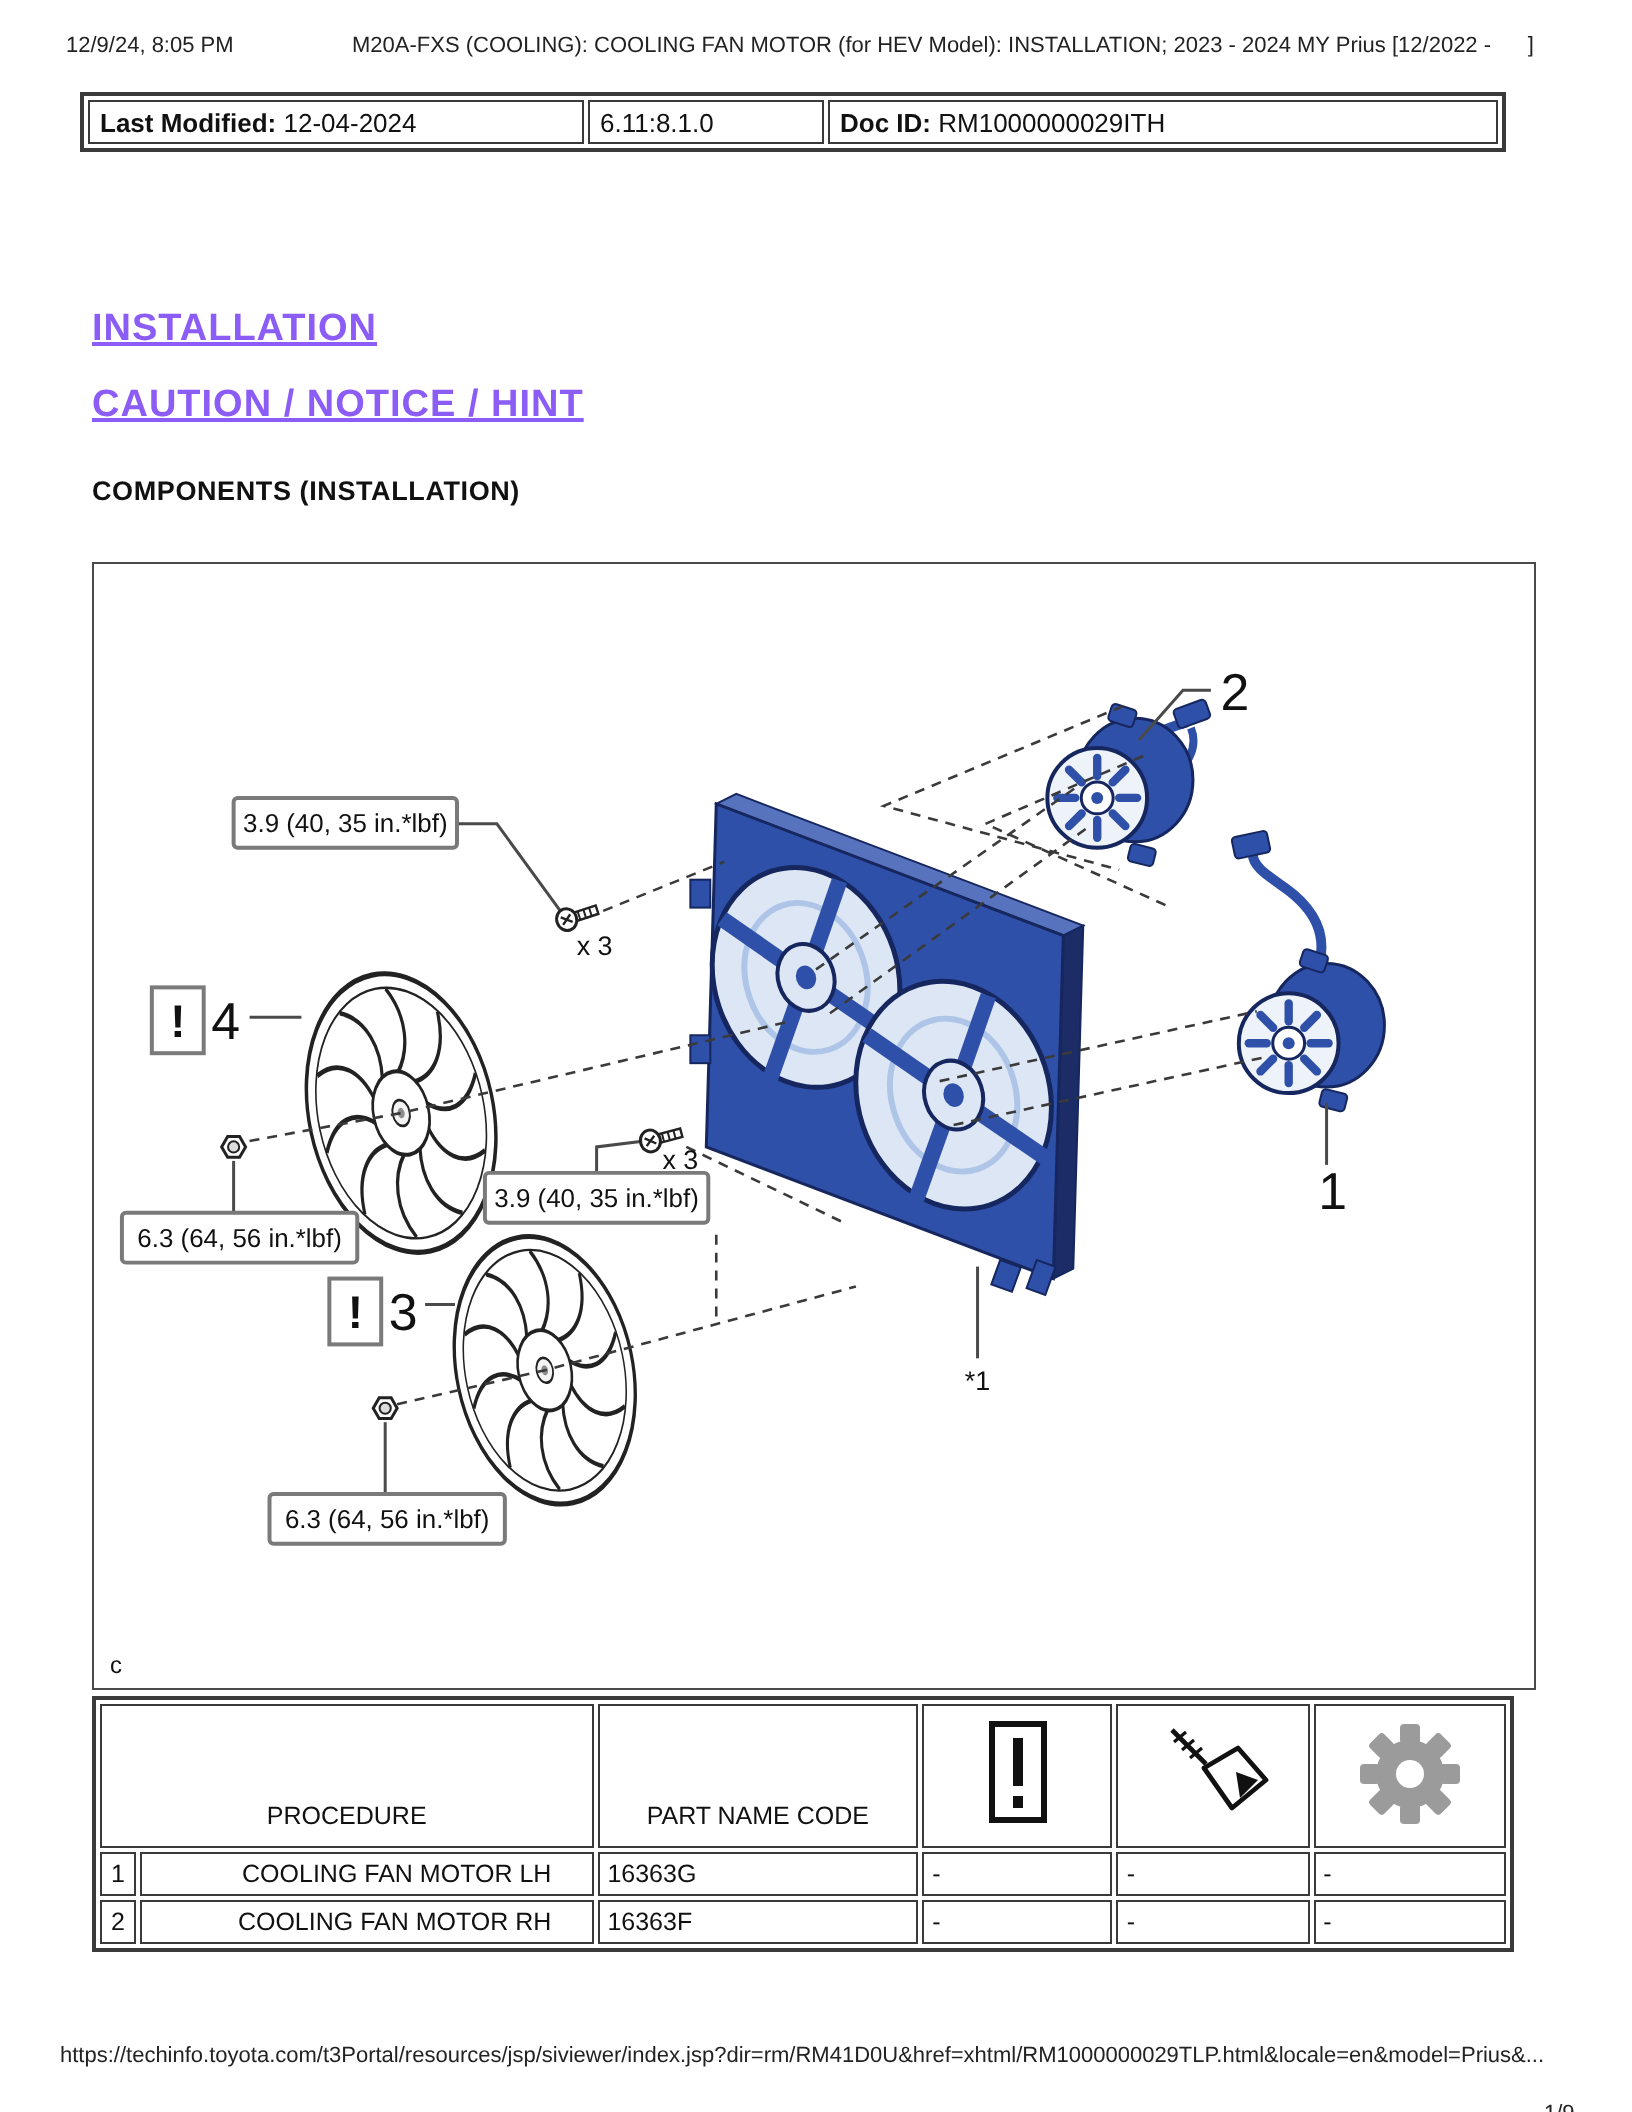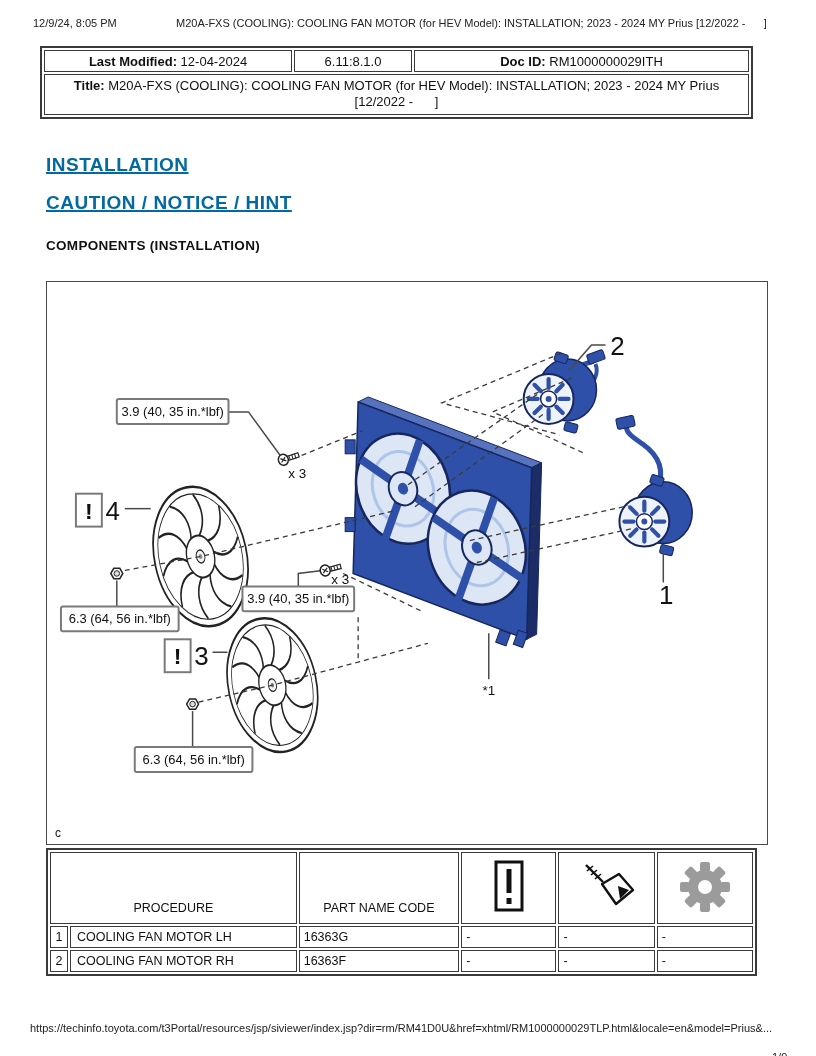--- a/index.html
+++ b/index.html
@@ -15,30 +15,30 @@
   #ph-date { left:33px; top:17px; }
   #ph-title { left:176px; top:17px; width:585px; text-align:center; }
   #pf-url { left:30px; top:1022px; }
   #pf-page { left:772px; top:1022px;margin-top:29px; }
 
   
   table.gridtbl {
     border-collapse:separate; border-spacing:2px;
     border:2px solid #3a3a3a; background:#fff;
   }
-  table.gridtbl td { border:1px solid #3a3a3a; background:#fff; vertical-align:middle;text-align:center; }
+  table.gridtbl td { border:1px solid #3a3a3a; background:#fff; vertical-align:middle; }
   #meta-table { position:absolute; left:40px; top:46px; width:713px; }
   #meta-table td { font-size:13px; padding:2px 5px; height:22px; }
   #meta-table .lbl { font-weight:bold; }
   #meta-table td.titlecell { padding:3px 5px; line-height:1.25; }
 
   
   .doclink {
     position:absolute; left:46px; font-size:19px; font-weight:bold;
-    color:#0369a1; text-decoration:underline; text-decoration-thickness:2px;
+    color:#8b5cf6; text-decoration:underline; text-decoration-thickness:2px;
     letter-spacing:0.5px; cursor:pointer;
   }
   #lnk-install { top:154px; }
   #lnk-caution { top:192px; }
   #sec-heading { position:absolute; left:46px; top:238px; font-size:13.5px; font-weight:bold; letter-spacing:0.3px; }
 
   
   #diagram { position:absolute; left:46px; top:281px; width:722px; height:564px; border:1px solid #4a4a4a; background:#fff; }
   #diagram svg { display:block; }
   svg text { font-family:"Liberation Sans", sans-serif; fill:#111; }
@@ -46,21 +46,21 @@
   .callout-num { font-size:26px; }
   .small-num { font-size:13.5px; }
   .x3 { font-size:13.5px; }
 
   
   #parts-table { position:absolute; left:46px; top:848px; width:711px; }
   #parts-table td { font-size:12.5px; }
   #parts-table td.hdr { vertical-align:bottom; text-align:center; padding:4px 2px 8px 2px; height:72px; }
   #parts-table td.iconcell { vertical-align:middle; text-align:center; }
   #parts-table td.numcell { text-align:center; width:18px; padding:2px 3px; }
-  #parts-table td.namecell { text-align:left; padding:2px 6px; }
+  #parts-table td.namecell { text-align:right; padding:2px 20px; }
   #parts-table td.codecell, #parts-table td.dashcell { text-align:left; padding:2px 4px; }
   #parts-table tr.datarow td { height:22px; }
 </style>
 </head>
 <body>
 
 <div class="print-line pre" id="ph-date">12/9/24, 8:05 PM</div>
 <div class="print-line pre" id="ph-title">M20A-FXS (COOLING): COOLING FAN MOTOR (for HEV Model): INSTALLATION; 2023 - 2024 MY Prius [12/2022 -      ]</div>
 
 <table class="gridtbl" id="meta-table">
@@ -74,26 +74,20 @@
     <td>
       <span class="lbl">Last Modified:</span>
       <span>12-04-2024</span>
     </td>
     <td>
       <span>6.11:8.1.0</span>
     </td>
     <td>
       <span class="lbl">Doc ID:</span>
       <span>RM1000000029ITH</span>
-    </td>
-  </tr>
-  <tr>
-    <td class="titlecell" colspan="3">
-      <span class="lbl">Title:</span>
-      <span style="white-space:pre-wrap;">M20A-FXS (COOLING): COOLING FAN MOTOR (for HEV Model): INSTALLATION; 2023 - 2024 MY Prius [12/2022 -      ]</span>
     </td>
   </tr>
 </tbody>
   </table>
 
 <a class="doclink" id="lnk-install">INSTALLATION</a>
 <a class="doclink" id="lnk-caution">CAUTION / NOTICE / HINT</a>
 
 <div id="sec-heading">COMPONENTS (INSTALLATION)</div>
 

